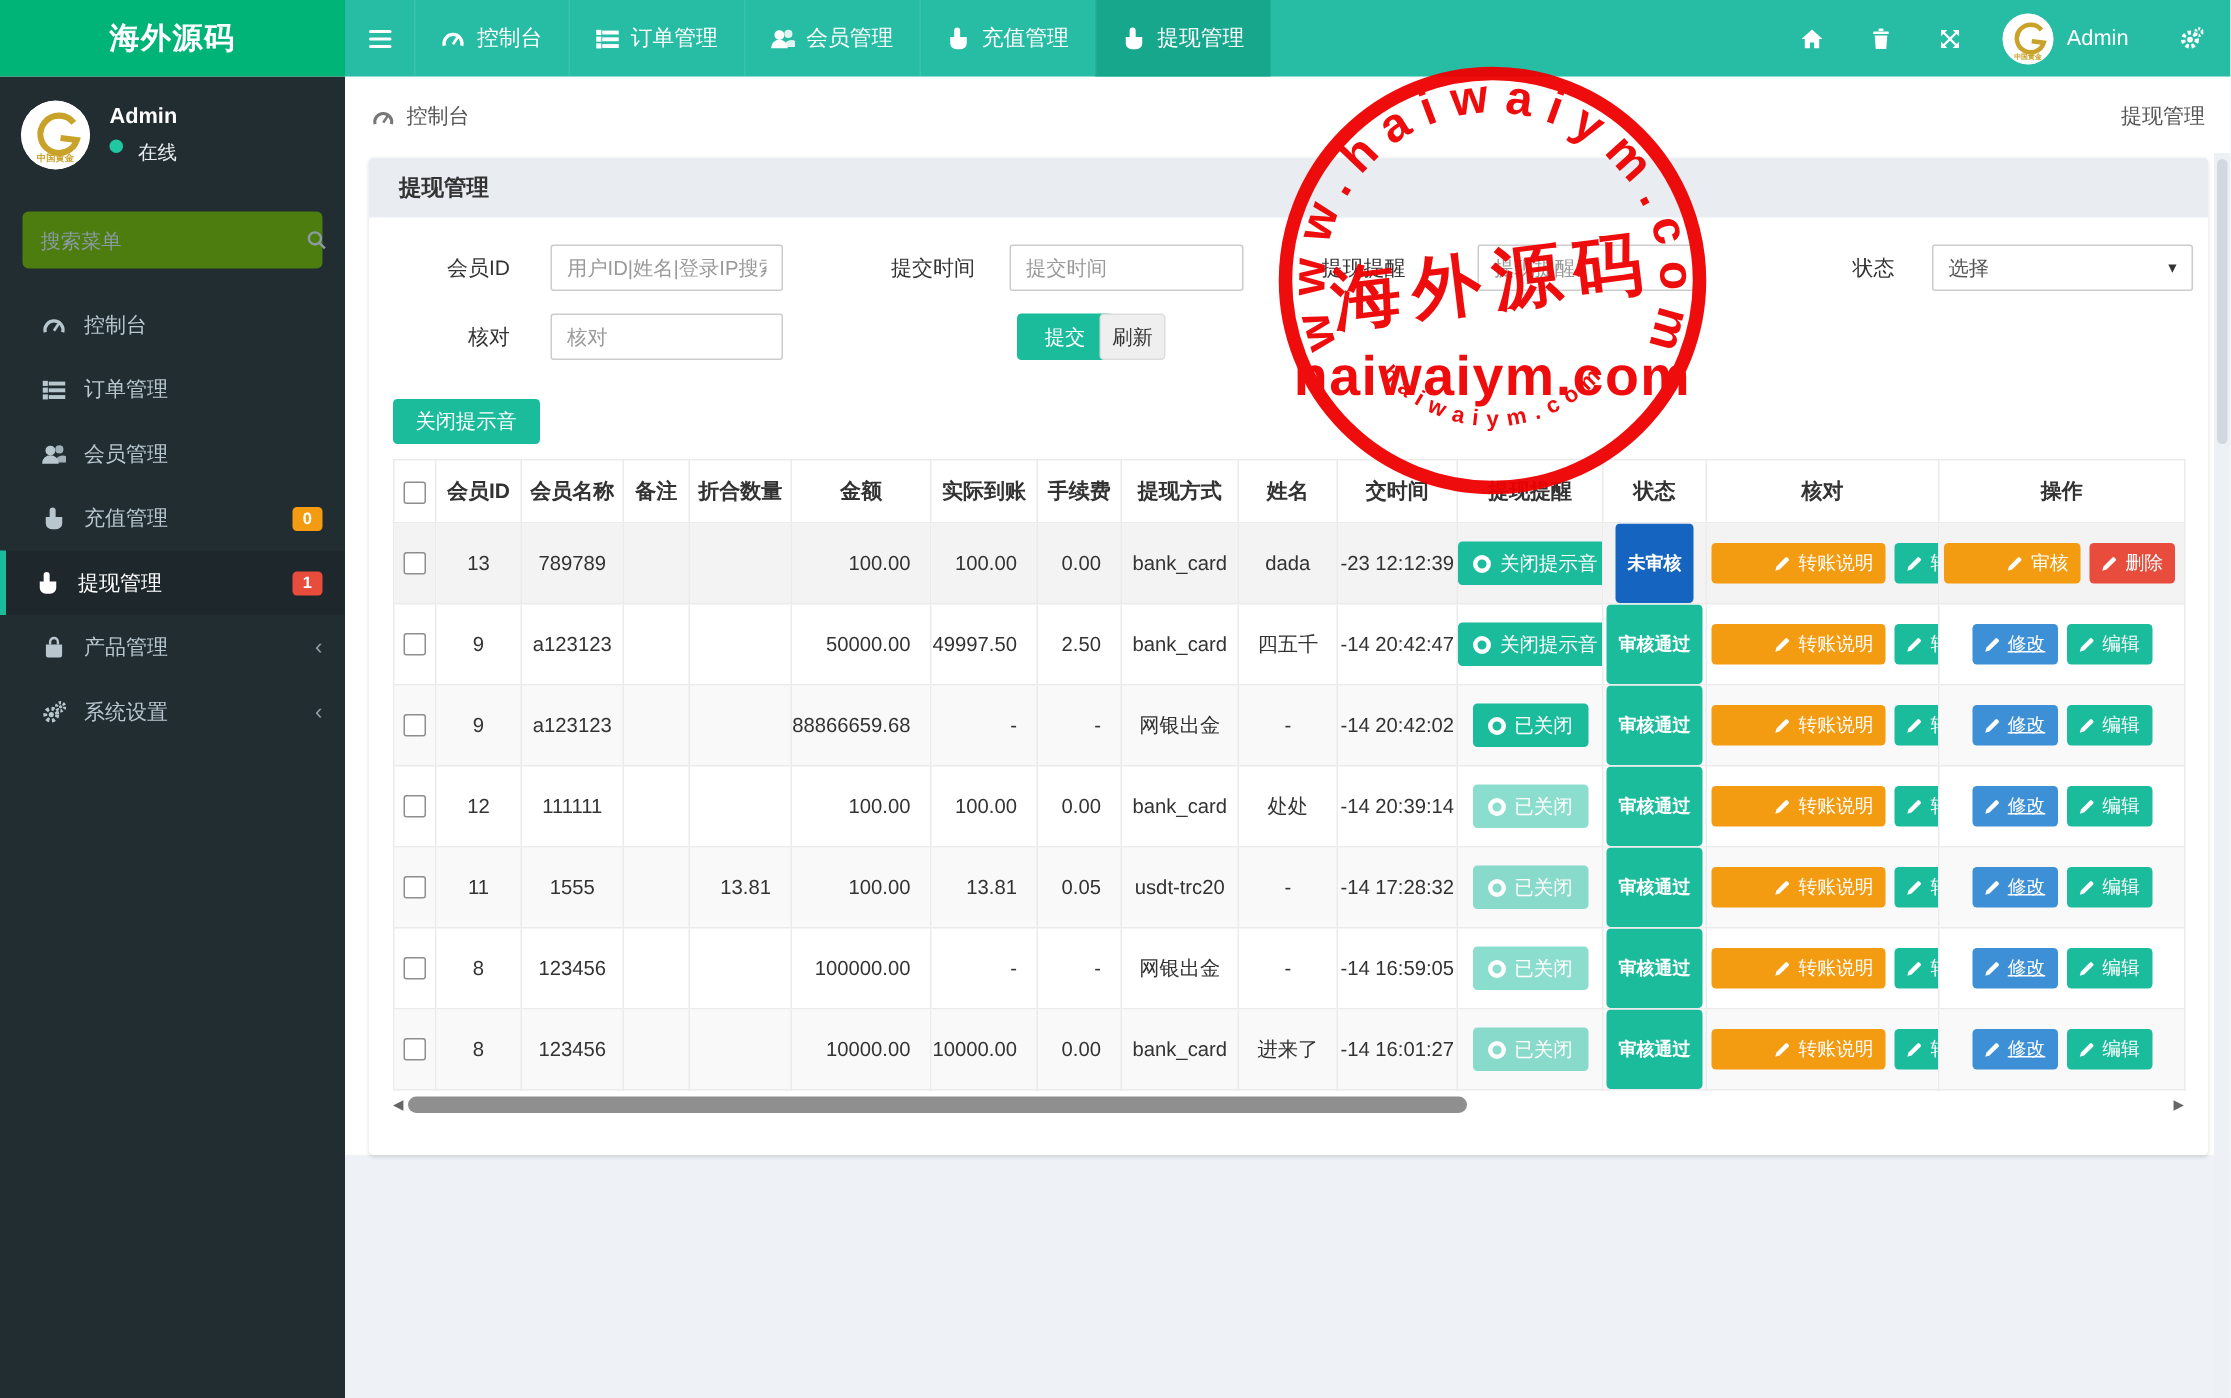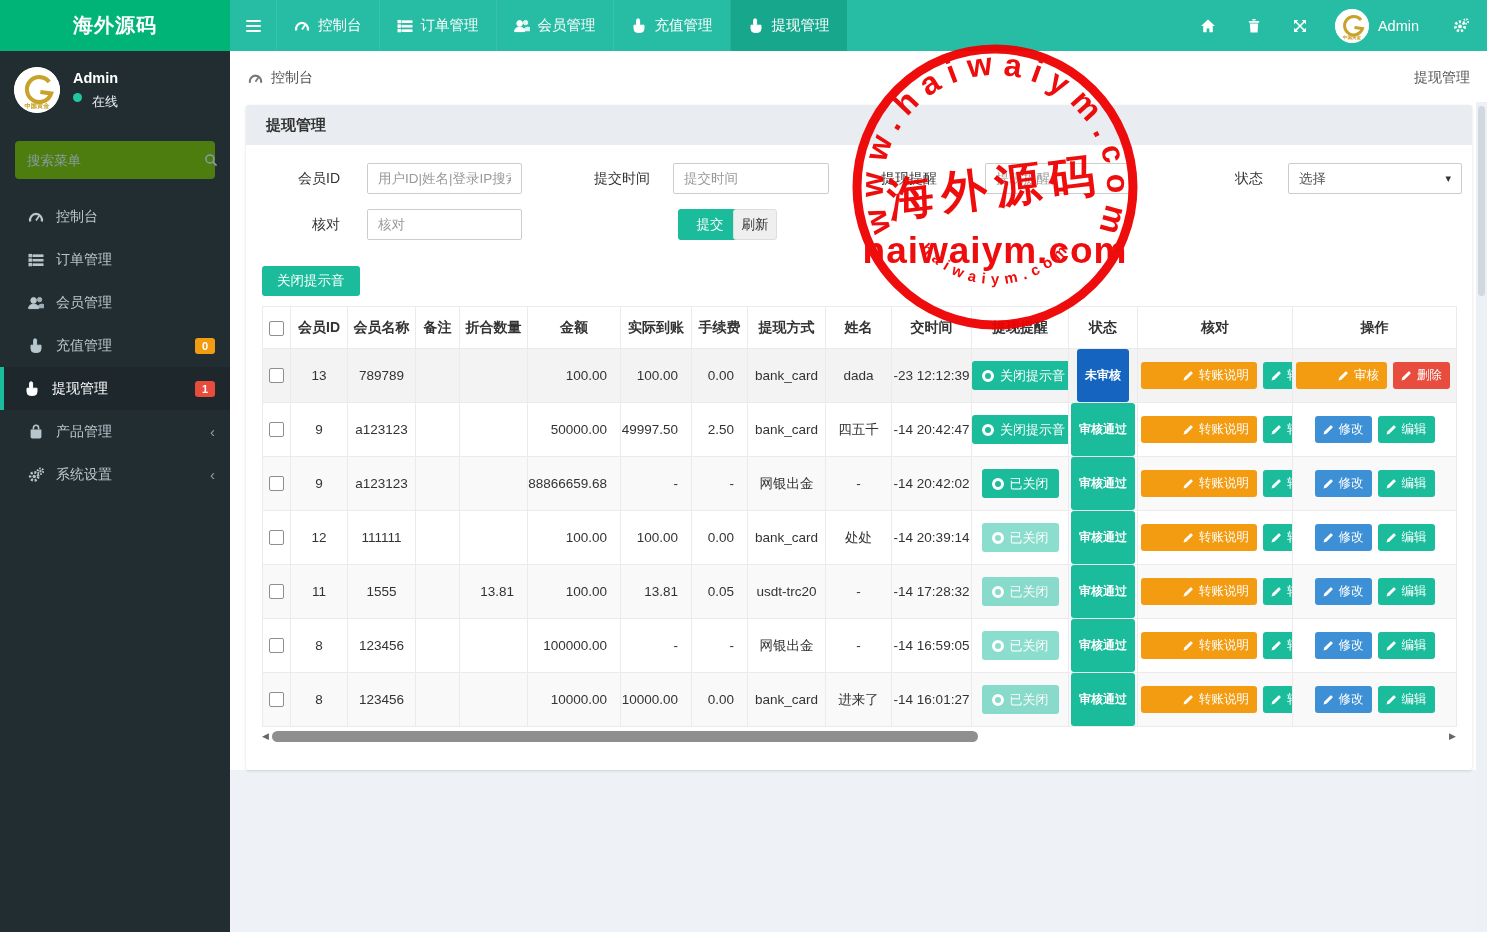--- a/index.html
+++ b/index.html
@@ -82,21 +82,21 @@
   input[type=checkbox]{appearance:none;width:15px;height:15px;border:1.5px solid #8e8e8e;border-radius:2px;background:#fff;vertical-align:middle;cursor:pointer;}
   .rem-btn{border:none;border-radius:3px;background:var(--teal);color:#fff;font-size:13px;height:29px;padding:0 10px;display:inline-flex;align-items:center;gap:6px;cursor:pointer;font-family:inherit;}
   .rem-btn.faded{opacity:.5;}
   .ring{width:12px;height:12px;border:3.5px solid #fff;border-radius:50%;display:inline-block;}
   .badge-status{display:inline-block;color:#fff;font-size:12px;font-weight:bold;padding:18px 8px;border-radius:3px;}
   .badge-status.pending{background:var(--pending);}
   .badge-status.approved{background:var(--teal);}
   .cbtn{border:none;border-radius:3px;color:#fff;font-size:12.5px;height:27px;padding:0 8px;margin:0 3px;display:inline-flex;align-items:center;gap:5px;cursor:pointer;font-family:inherit;}
   .cbtn svg{width:11px;height:11px;fill:#fff;}
   .cbtn.orange{background:var(--orange);padding-left:42px;} .cbtn.red{background:var(--red);}
-  .cbtn.teal{background:var(--teal);} .cbtn.blue{background:var(--blue);}
+  .cbtn.teal{background:var(--teal);} .cbtn.blue{background:var(--blue);text-decoration:underline;}
   
   .hscroll{width:1194px;height:14px;margin-top:2px;position:relative;display:flex;align-items:center;}
   .hs-arrow{font-size:9px;color:#666;width:10px;flex:none;cursor:pointer;}
   .hs-track{flex:1;height:11px;position:relative;}
   .hs-thumb{position:absolute;left:0;top:0;width:706px;height:11px;background:#8f8f8f;border-radius:6px;cursor:grab;}
   .page-info{margin-top:18px;font-size:13.5px;color:#333;}
   
   .vscroll{position:absolute;top:51px;right:0;width:11px;bottom:0;background:#edf0f4;z-index:5;}
   .vs-thumb{position:absolute;top:4px;left:2px;width:7px;height:190px;border-radius:4px;background:#d2d8df;}
   

